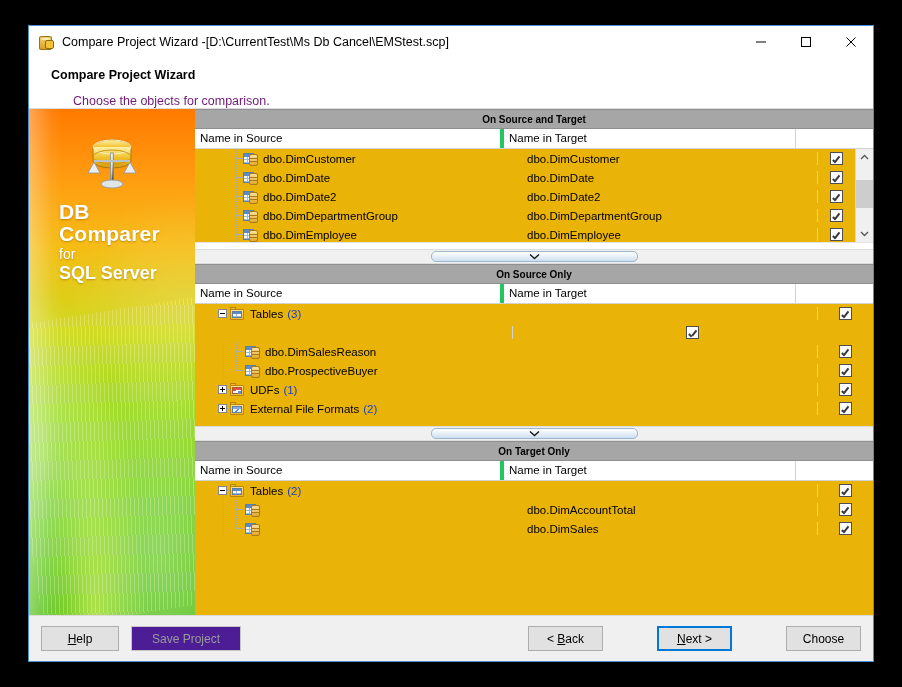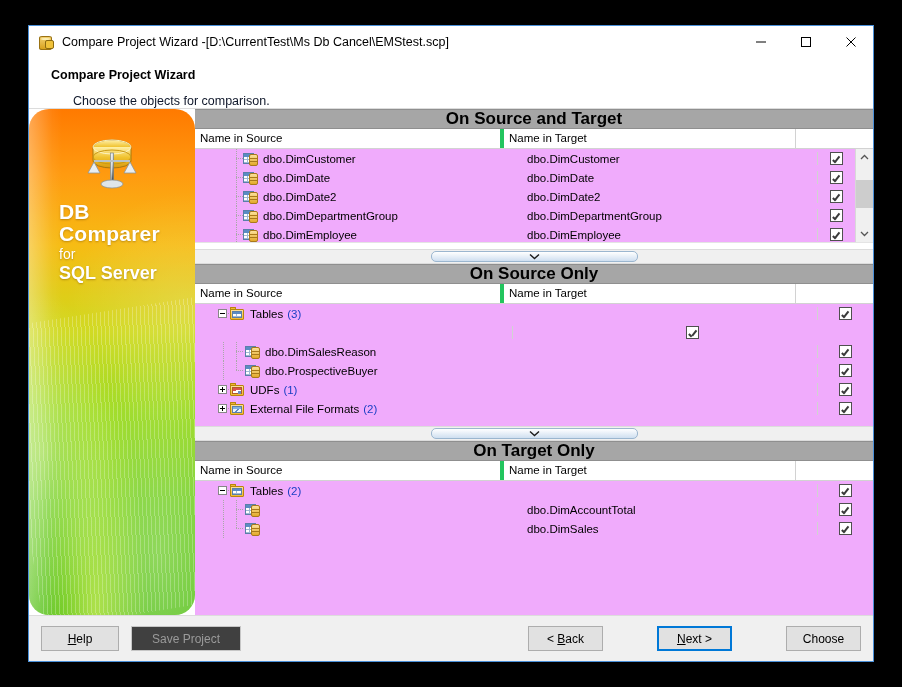--- a/index.html
+++ b/index.html
@@ -67,36 +67,35 @@
   }
   .header h1 {
     margin: 0 0 0 22px;
     font-size: 12.5px;
     font-weight: bold;
     color: #000;
   }
   .header p {
     margin: 12px 0 0 44px;
     font-size: 12.5px;
-    color: #0f172a;
+    color: #701a75;
   }
 
   
   .body {
     flex: 1;
     display: flex;
     min-height: 0;
     border-top: 1px solid #dcdcdc;
   }
   
   .banner {
     width: 166px; flex: none;
     position: relative; overflow: hidden;
     background: linear-gradient(#ff7a00 0%, #ff9b10 13%, #f6bc14 27%, #cfd91b 44%, #9ada20 60%, #72cf24 78%, #5ec423 100%);
-    border-radius: 20px;
   }
   .banner .swirl {
     position: absolute; inset: 0;
     background:
       radial-gradient(ellipse 120px 260px at 8% 68%, rgba(255,255,255,0.30), rgba(255,255,255,0) 62%),
       radial-gradient(ellipse 150px 320px at 78% 88%, rgba(255,255,255,0.26), rgba(255,255,255,0) 64%),
       radial-gradient(ellipse 90px 420px at 40% 100%, rgba(255,255,90,0.45), rgba(255,255,255,0) 58%),
       radial-gradient(ellipse 200px 200px at 95% 40%, rgba(255,255,255,0.18), rgba(255,255,255,0) 60%);
   }
   .banner .edge {
@@ -125,23 +124,23 @@
   .brand .b3 { font-size: 18px; font-weight: bold; line-height: 21px; }
 
   
   .panes { flex: 1; display: flex; flex-direction: column; min-width: 0; background:#fff; }
   .pane-head {
     height: 18px; flex: none;
     background: #a6a6a6;
     border-top: 1px solid #8f8f8f;
     border-bottom: 1px solid #8f8f8f;
     display: flex; align-items: center; justify-content: center;
-    font-size: 17px; font-weight: bold; color: #000;
-  }
-  .pane { flex: none; display: flex; flex-direction: column; min-height: 0; background: #f0abfc; }
+    font-size: 10px; font-weight: bold; color: #000;
+  }
+  .pane { flex: none; display: flex; flex-direction: column; min-height: 0; background: #eab308; }
   .pane.p1 { height: 120px; }
   .pane.p2 { height: 142px; }
   .pane.p3 { flex: 1; min-height: 0; }
   .grid-head {
     height: 19px; flex: none;
     display: flex;
     border-bottom: 1px solid #d2d2d2;
     background: #ffffff;
     position: relative;
   }
@@ -329,21 +328,21 @@
     background: #e1e1e1;
     border: 1px solid #adadad;
     font-size: 12px; color: #000;
     font-family: "Liberation Sans", sans-serif;
     display: flex; align-items: center; justify-content: center;
     box-sizing: border-box;
   }
   .btn.w1 { width: 78px; }
   .btn.w2 { width: 110px; }
   .btn.w3 { width: 75px; margin-left: 42px; }
-  .btn.disabled { color: #9a9a9a; background: #404040; border-color: #c6c6c6; }
+  .btn.disabled { color: #9a9a9a; background: #4c1d95; border-color: #c6c6c6; }
   .btn.focus { border: 2px solid #0078d7; }
   .sp { width: 12px; }
   .grow { flex: 1; }
   .u { text-decoration: underline; }
 </style>
 </head>
 <body>
 
 <div class="window">
 

